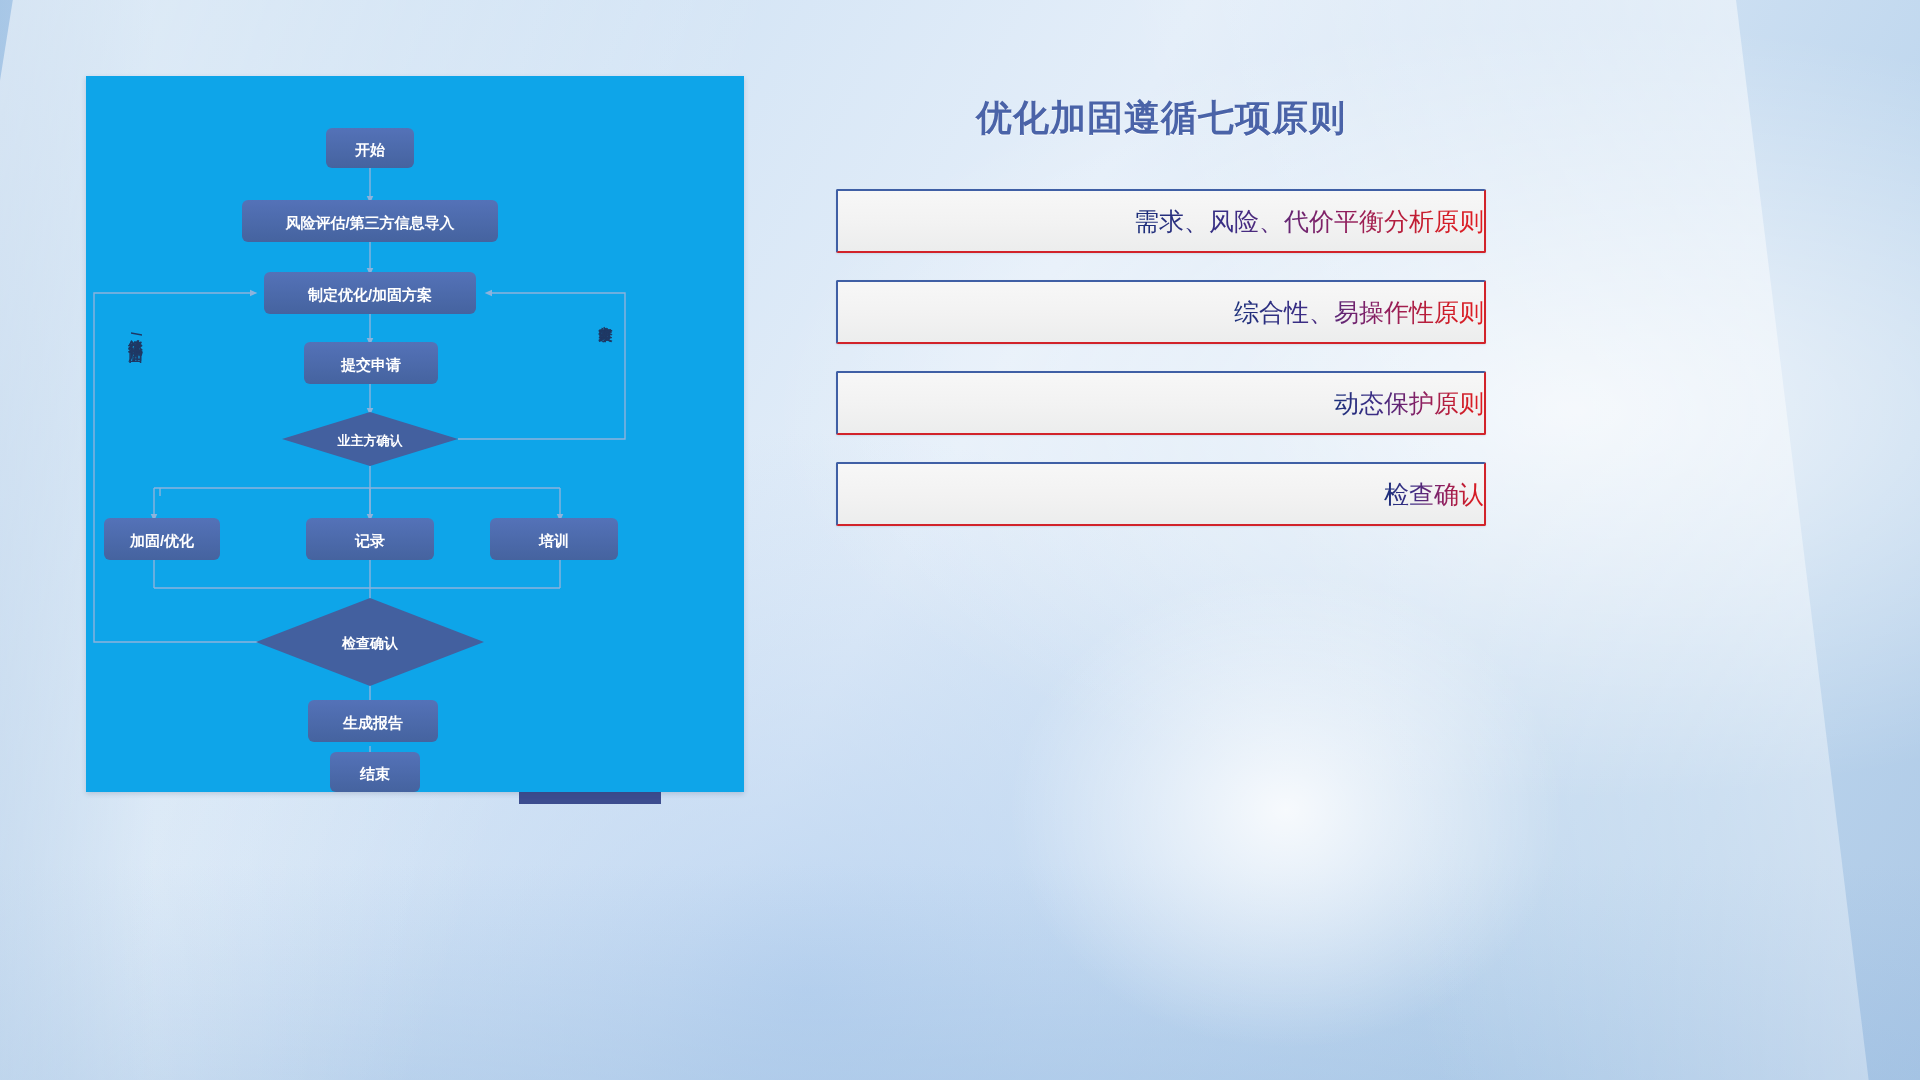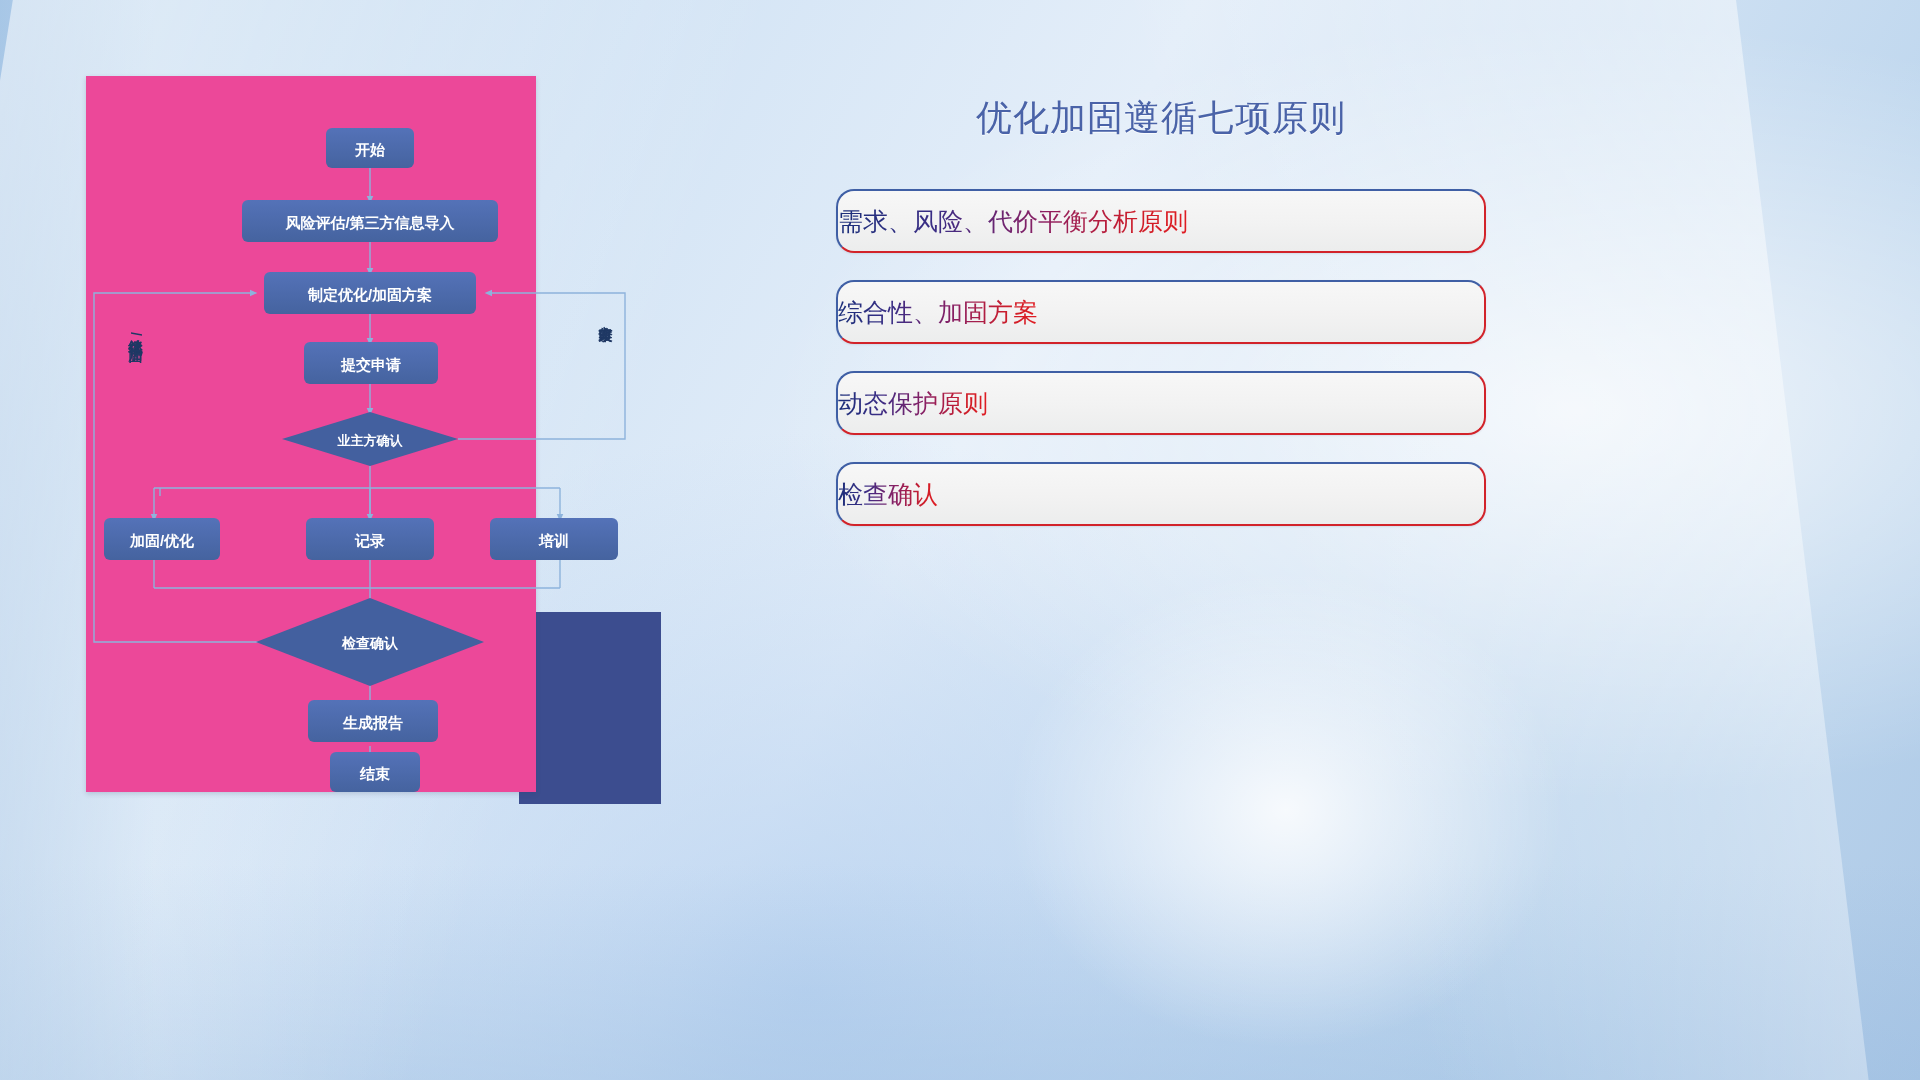--- a/index.html
+++ b/index.html
@@ -40,59 +40,59 @@
     position: absolute; left: 0; bottom: 0; width: 100%; height: 20%;
     background: linear-gradient(0deg, rgba(150,186,224,0.42), rgba(150,186,224,0) 100%);
   }
 
   
   #accent-rect {
     position: absolute; left: 519px; top: 612px; width: 142px; height: 192px;
     background: #3c4d8f;
   }
   #flow-card {
-    position: absolute; left: 86px; top: 76px; width: 450px; height: 716px;
-    background: #ec4899;
+    position: absolute; left: 86px; top: 76px; width: 658px; height: 716px;
+    background: #0ea5e9;
     box-shadow: 0 2px 5px rgba(40,60,100,0.18);
   }
   #flow-svg { position: absolute; left: 0; top: 0; }
 
   .node-text {
     font-weight: bold; fill: #ffffff;
     text-anchor: middle; dominant-baseline: central;
   }
   .vlabel {
     fill: #1f3864; font-weight: bold; font-size: 14px;
   }
 
   
   #right-panel {
     position: absolute; left: 836px; top: 80px; width: 650px; height: 760px;
   }
   #panel-title {
     position: absolute; left: 0; top: 14px; width: 650px;
     text-align: center;
-    font-size: 36px; font-weight: normal;
+    font-size: 36px; font-weight: bold;
     color: #4a63a8;
     letter-spacing: 1px;
     text-shadow: 0 1px 0 rgba(255,255,255,0.7);
   }
   #principle-list {
     position: absolute; left: 0; top: 109px; width: 650px;
   }
   .pill {
     position: relative;
     height: 64px; margin-bottom: 27px;
-    border-radius: 18px;
+    border-radius: 2px;
     background: linear-gradient(180deg, #f7f7f7 0%, #f2f2f2 55%, #eceded 100%);
     border-top: 2px solid #3f5fa5;
     border-left: 2px solid #3f5fa5;
     border-right: 2px solid #d2232a;
     border-bottom: 2px solid #d2232a;
-    display: flex; align-items: center; justify-content: flex-start;
+    display: flex; align-items: center; justify-content: flex-end;
     box-shadow: 0 1px 2px rgba(40,60,100,0.10);
   }
   .pill-label {
     font-size: 25px; font-weight: 500;
     background: linear-gradient(90deg, #1b2f7a 0%, #3b2d85 28%, #8a1f63 58%, #cf1d28 86%, #e01c22 100%);
     -webkit-background-clip: text;
     background-clip: text;
     color: transparent;
     -webkit-text-fill-color: transparent;
     white-space: nowrap;
@@ -218,21 +218,21 @@
 </div>
 
 <div id="right-panel">
   <div id="panel-title">优化加固遵循七项原则</div>
 
   <div id="principle-list">
     <div class="pill">
       <span class="pill-label">需求、风险、代价平衡分析原则</span>
     </div>
     <div class="pill">
-      <span class="pill-label">综合性、加固方案</span>
+      <span class="pill-label">综合性、易操作性原则</span>
     </div>
     <div class="pill">
       <span class="pill-label">动态保护原则</span>
     </div>
     <div class="pill">
       <span class="pill-label">检查确认</span>
     </div>
   </div>
 </div>
 

